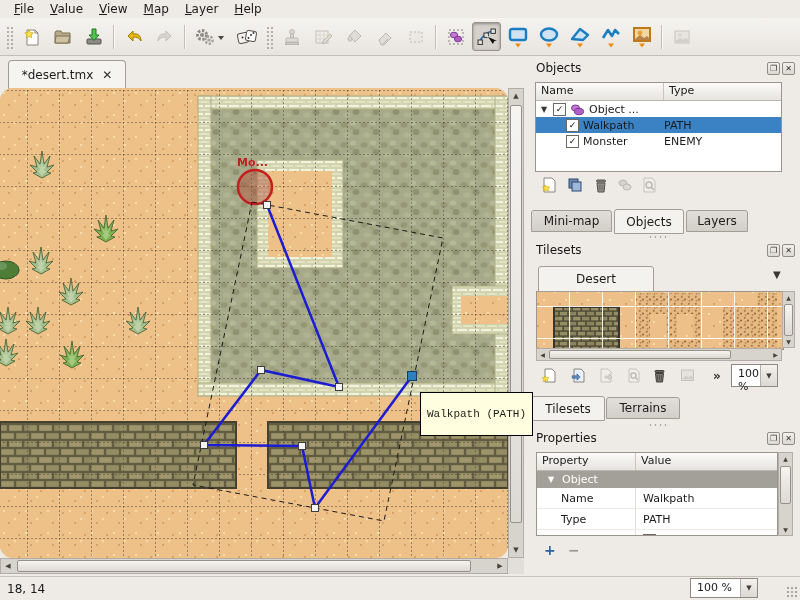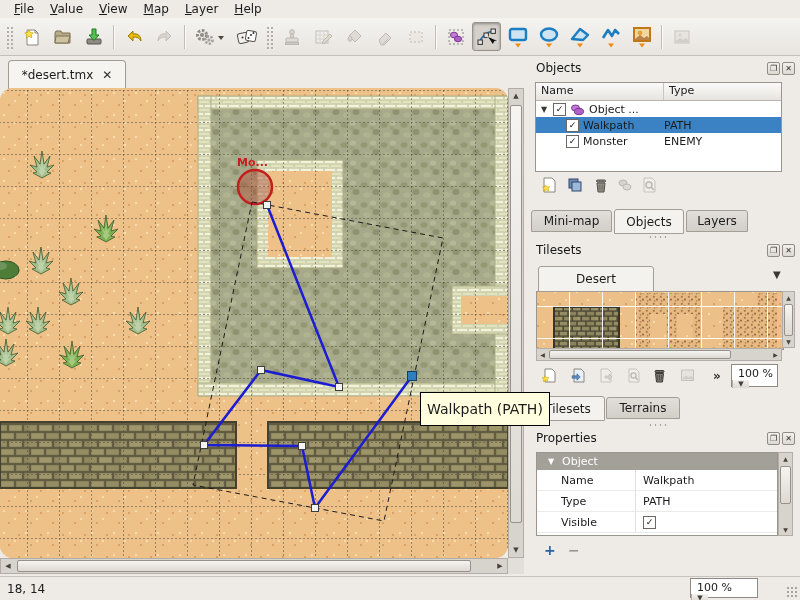--- a/index.html
+++ b/index.html
@@ -19,21 +19,21 @@
   .thandle{width:8px;height:24px;margin:0 3px;flex:none;
            background-image:radial-gradient(#b3afa8 1px,transparent 1.2px);background-size:4px 4px;background-position:1px 1px;}
   .tbtn svg{display:block;}
   
   .tabbar{position:absolute;left:0;top:56px;width:800px;height:32px;}
   .doc-tab{position:absolute;left:8px;top:4px;width:116px;height:28px;background:#f6f4f1;border:1px solid #a09b93;border-bottom:none;
            border-radius:4px 4px 0 0;display:flex;align-items:center;justify-content:center;gap:9px;}
   .doc-close{font-weight:bold;font-size:12px;color:#2e2b27;cursor:default;}
   
   .map{position:absolute;left:0;top:88px;width:508px;height:470px;overflow:hidden;background:#eec189;border-radius:13px;}
-  .tooltip{position:absolute;left:420px;top:392px;background:#ffffdf;border:1px solid #000;font-size:14px;padding:8px 6px;white-space:nowrap;z-index:9;}
+  .tooltip{position:absolute;left:420px;top:392px;background:#ffffdf;border:1px solid #000;font-size:11px;padding:15px 6px;white-space:nowrap;z-index:9;font-family:Liberation Mono, monospace;}
   
   .sb{position:absolute;background:#d7d3cd;border:1px solid #b2aea7;box-sizing:border-box;}
   .sb .arr{position:absolute;color:#47433c;font-size:7px;width:14px;height:14px;display:flex;align-items:center;justify-content:center;}
   .thumb{position:absolute;background:linear-gradient(#f6f4f1,#ddd9d3);border:1px solid #96918a;border-radius:2px;box-sizing:border-box;}
   
   .rp{position:absolute;left:530px;top:57px;width:270px;height:519px;}
   .dock-title{position:absolute;left:6px;font-size:12px;color:#161616;}
   .winbtn{position:absolute;width:13px;height:13px;border:1px solid #908b83;border-radius:2px;background:linear-gradient(#f2f0ed,#dcd8d2);
           font-size:8px;line-height:11px;text-align:center;color:#33302b;box-sizing:border-box;}
   .dots{position:absolute;width:22px;height:4px;background-image:radial-gradient(#a9a59e 1px,transparent 1.2px);background-size:5px 4px;}
@@ -50,21 +50,21 @@
   .dbtn{position:absolute;width:22px;height:22px;display:flex;align-items:center;justify-content:center;}
   .dbtn.disabled{opacity:.4;}
   
   .vtab{position:absolute;height:22px;background:linear-gradient(#e2deda,#d2cec8);border:1px solid #a29d95;border-radius:3px 3px 0 0;
         display:flex;align-items:center;justify-content:center;font-size:12px;box-sizing:border-box;}
   .vtab.active{background:#f4f2ee;height:25px;z-index:2;}
   
   .tsframe{position:absolute;left:6px;top:234px;width:246px;height:57px;border:1px solid #9a958d;box-sizing:content-box;}
   .minisb{position:absolute;background:#d7d3cd;border:1px solid #b2aea7;box-sizing:border-box;}
   .minisb .arr{position:absolute;color:#47433c;font-size:6px;width:11px;height:11px;display:flex;align-items:center;justify-content:center;}
-  .combo{position:absolute;background:#fff;border:1px solid #8e8a83;display:flex;align-items:stretch;font-size:11px;box-sizing:border-box;flex-direction:column;}
+  .combo{position:absolute;background:#fff;border:1px solid #8e8a83;display:flex;align-items:stretch;font-size:11px;box-sizing:border-box;}
   .combo .val{flex:1;padding:2px 0 0 6px;}
   .combo .cArr{width:16px;border-left:1px solid #b3afa8;background:linear-gradient(#f3f1ee,#dcd8d2);display:flex;align-items:center;justify-content:center;font-size:7px;color:#423e38;}
   .ovf{position:absolute;font-weight:bold;font-size:12px;color:#33302b;}
   
   .ptable{position:absolute;left:6px;top:395px;width:242px;height:84px;background:#fff;border:1px solid #9a958d;box-sizing:border-box;overflow:hidden;}
   .phead{display:flex;height:17px;background:linear-gradient(#fbfaf9,#e7e4df);border-bottom:1px solid #bab6af;font-size:11px;}
   .ph1{width:99px;border-right:1px solid #c9c5be;padding:1px 5px;box-sizing:border-box;}
   .ph2{padding:1px 5px;}
   .pgroup{height:17px;background:#a3a099;color:#fff;display:flex;align-items:center;font-size:11px;gap:6px;padding-left:9px;}
   .pgroup .exp{color:#fff;}
@@ -531,20 +531,24 @@
 
     <span class="vtab active" style="left:1px;top:339px;width:74px;">Tilesets</span>
     <span class="vtab" style="left:76px;top:340px;width:74px;">Terrains</span>
     <span class="dots" style="left:118px;top:366px;"></span>
 
     <span class="dock-title" style="top:374px;">Properties</span>
     <span class="winbtn" style="left:237px;top:375px;">❐</span>
     <span class="winbtn" style="left:252px;top:375px;">✕</span>
 
     <div class="ptable">
+      <div class="phead">
+        <span class="ph1">Property</span>
+        <span class="ph2">Value</span>
+      </div>
       <div class="pgroup">
         <span class="exp">▼</span>
         <span>Object</span>
       </div>
       <div class="prow">
         <span class="pc1">Name</span>
         <span class="pc2">Walkpath</span>
       </div>
       <div class="prow">
         <span class="pc1">Type</span>

